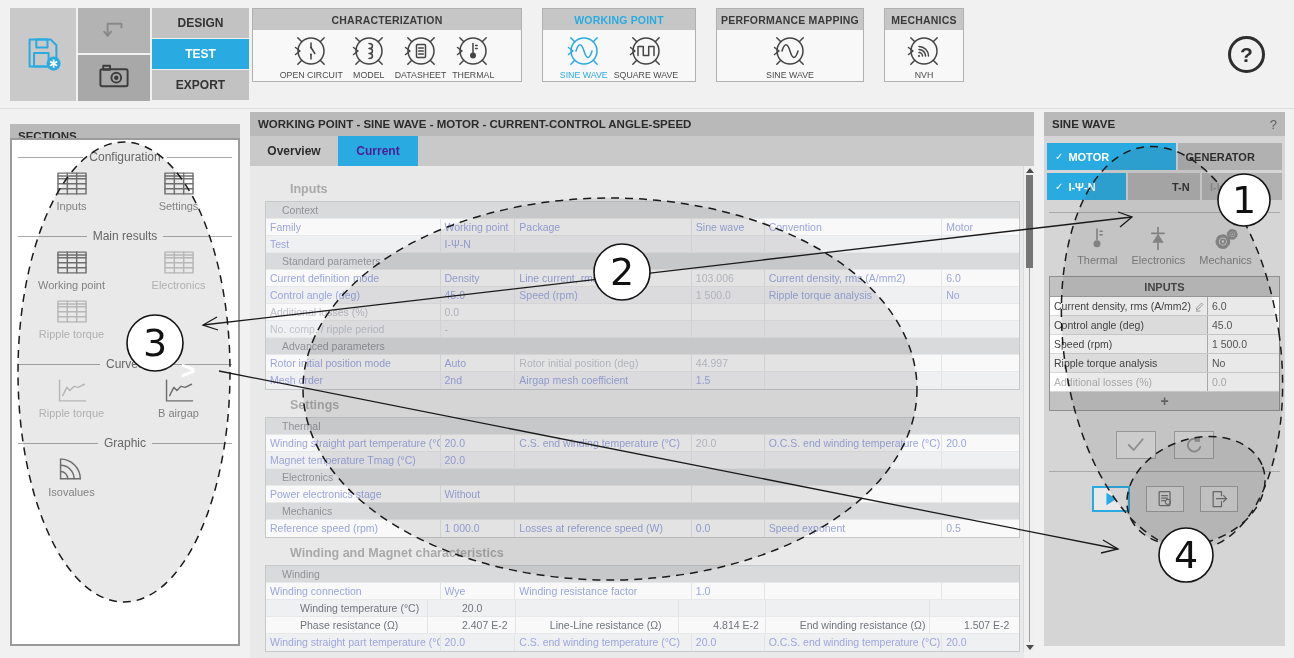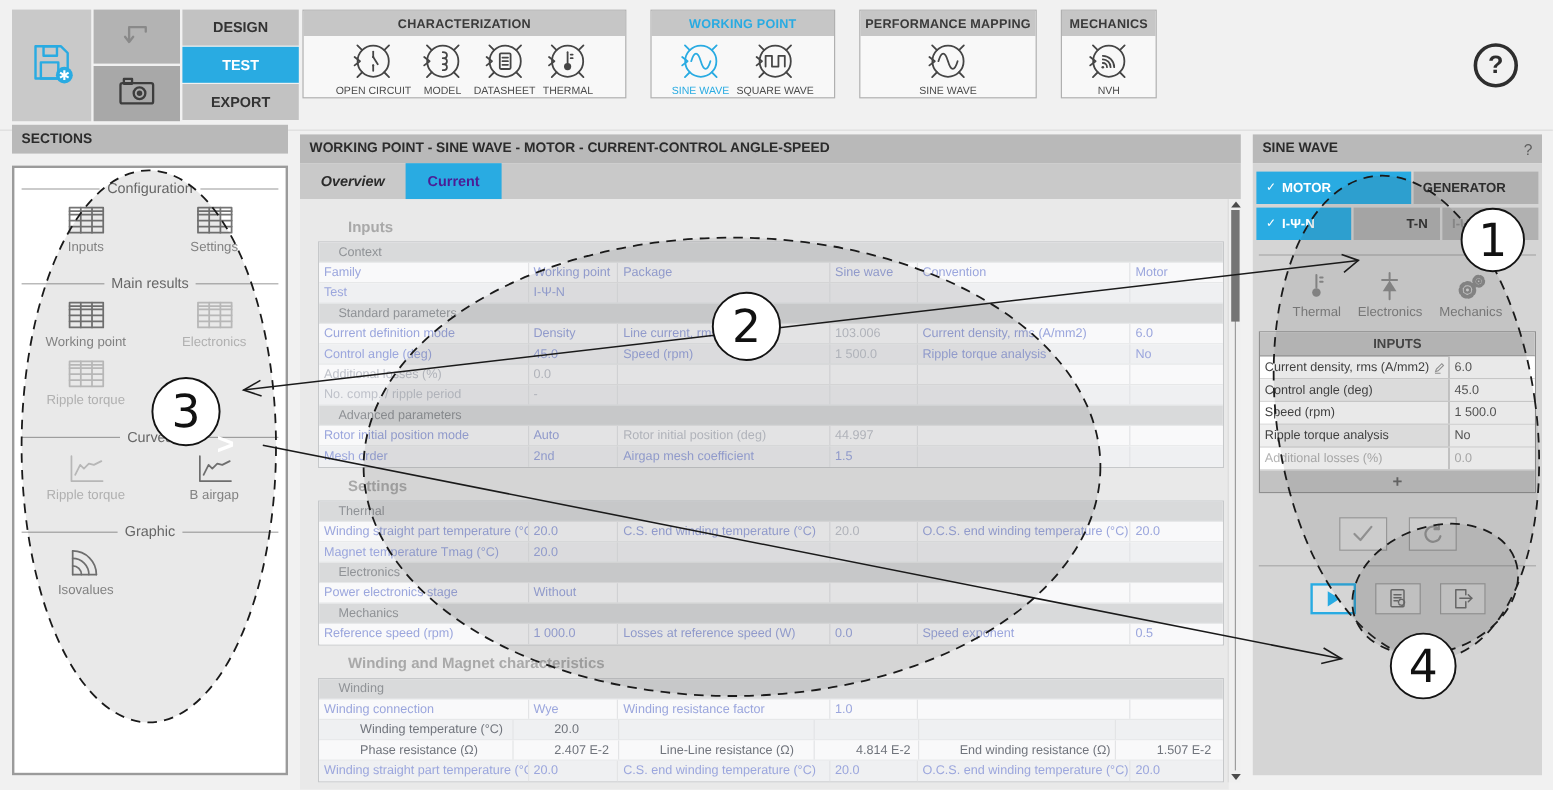--- a/index.html
+++ b/index.html
@@ -29,37 +29,37 @@
   .cico{stroke:#454545;fill:none;stroke-width:1.5;stroke-linecap:round;stroke-linejoin:round;width:40px;height:40px;}
   .cico .f{fill:#454545;stroke:none;}
   .cico.act{stroke:var(--blue);}
   #help-btn{position:absolute;left:1228px;top:36px;width:37px;height:37px;border:3px solid #2e2e2e;border-radius:50%;
     display:flex;align-items:center;justify-content:center;font-size:21px;font-weight:bold;color:#2e2e2e;cursor:pointer;}
 
   
   .phead{background:#b9b9b9;display:flex;align-items:center;font-size:11.5px;font-weight:bold;color:#2b2b2b;padding:0 8px;}
 
   
-  #sections-head{position:absolute;left:10px;top:104px;width:230px;height:24px;}
+  #sections-head{position:absolute;left:10px;top:124px;width:230px;height:24px;}
   #sections-body{position:absolute;left:10px;top:138px;width:230px;height:508px;background:#fff;border:2px solid #9b9b9b;overflow:hidden;}
   .glabel{display:flex;align-items:center;gap:6px;margin:10px 6px 2px;color:#6b6b6b;font-size:12px;}
   .glabel .ln{flex:1;height:1px;background:#aaa;}
   .gitems{display:flex;flex-wrap:wrap;padding:4px 6px 0;}
   .sitem{width:50%;display:flex;flex-direction:column;align-items:center;margin-bottom:7px;cursor:pointer;}
   .sitem .slabel{font-size:11px;color:#8a8a8a;margin-top:3px;white-space:nowrap;}
   .sitem svg{stroke:#747474;fill:none;stroke-width:1.4;stroke-linecap:round;stroke-linejoin:round;width:32px;height:27px;}
   .sitem.dis .slabel{color:#bfbfbf;}
   .sitem.dis svg{stroke:#c6c6c6;}
   #chevron{position:absolute;left:176px;top:356px;width:24px;text-align:center;font-size:25px;font-weight:bold;color:#fff;z-index:60;}
 
   
   #main-head{position:absolute;left:250px;top:112px;width:784px;height:24px;}
   #main-tabs{position:absolute;left:250px;top:136px;width:784px;height:30px;background:#c9c9c9;display:flex;align-items:stretch;}
   .vtab{display:flex;align-items:center;justify-content:center;font-size:12px;font-weight:bold;color:#2b2b2b;cursor:pointer;}
-  .vtab.t0{width:88px;font-style:italic;} .vtab.t1{width:80px;margin-left:0px;}
+  .vtab.t0{width:88px;} .vtab.t1{width:80px;margin-left:0px;}
   .vtab.act{background:var(--blue);color:#4c1d95;}
   #main-content{position:absolute;left:250px;top:166px;width:774px;height:492px;background:#e9e9e9;overflow:hidden;padding-top:8px;}
   .msec-title{font-size:12.5px;font-weight:bold;color:#a9a9a9;margin:8px 0 5px 40px;}
   .dtable{width:755px;margin-left:15px;border:1px solid #c6c8ca;background:#fff;}
   .trow{display:flex;height:17px;line-height:16px;font-size:10.5px;border-bottom:1px solid #e7e8e9;}
   .trow:last-child{border-bottom:none;}
   .trow.alt0{background:#f9f9fa;} .trow.alt1{background:#eff0f2;}
   .trow.tsec{background:#d9dadb;color:#8f9296;padding-left:16px;}
   .tcell{padding:0 4px;border-right:1px solid #e3e4e6;overflow:hidden;white-space:nowrap;}
   .tcell:nth-child(1){width:175px;} .tcell:nth-child(2){width:75px;}

